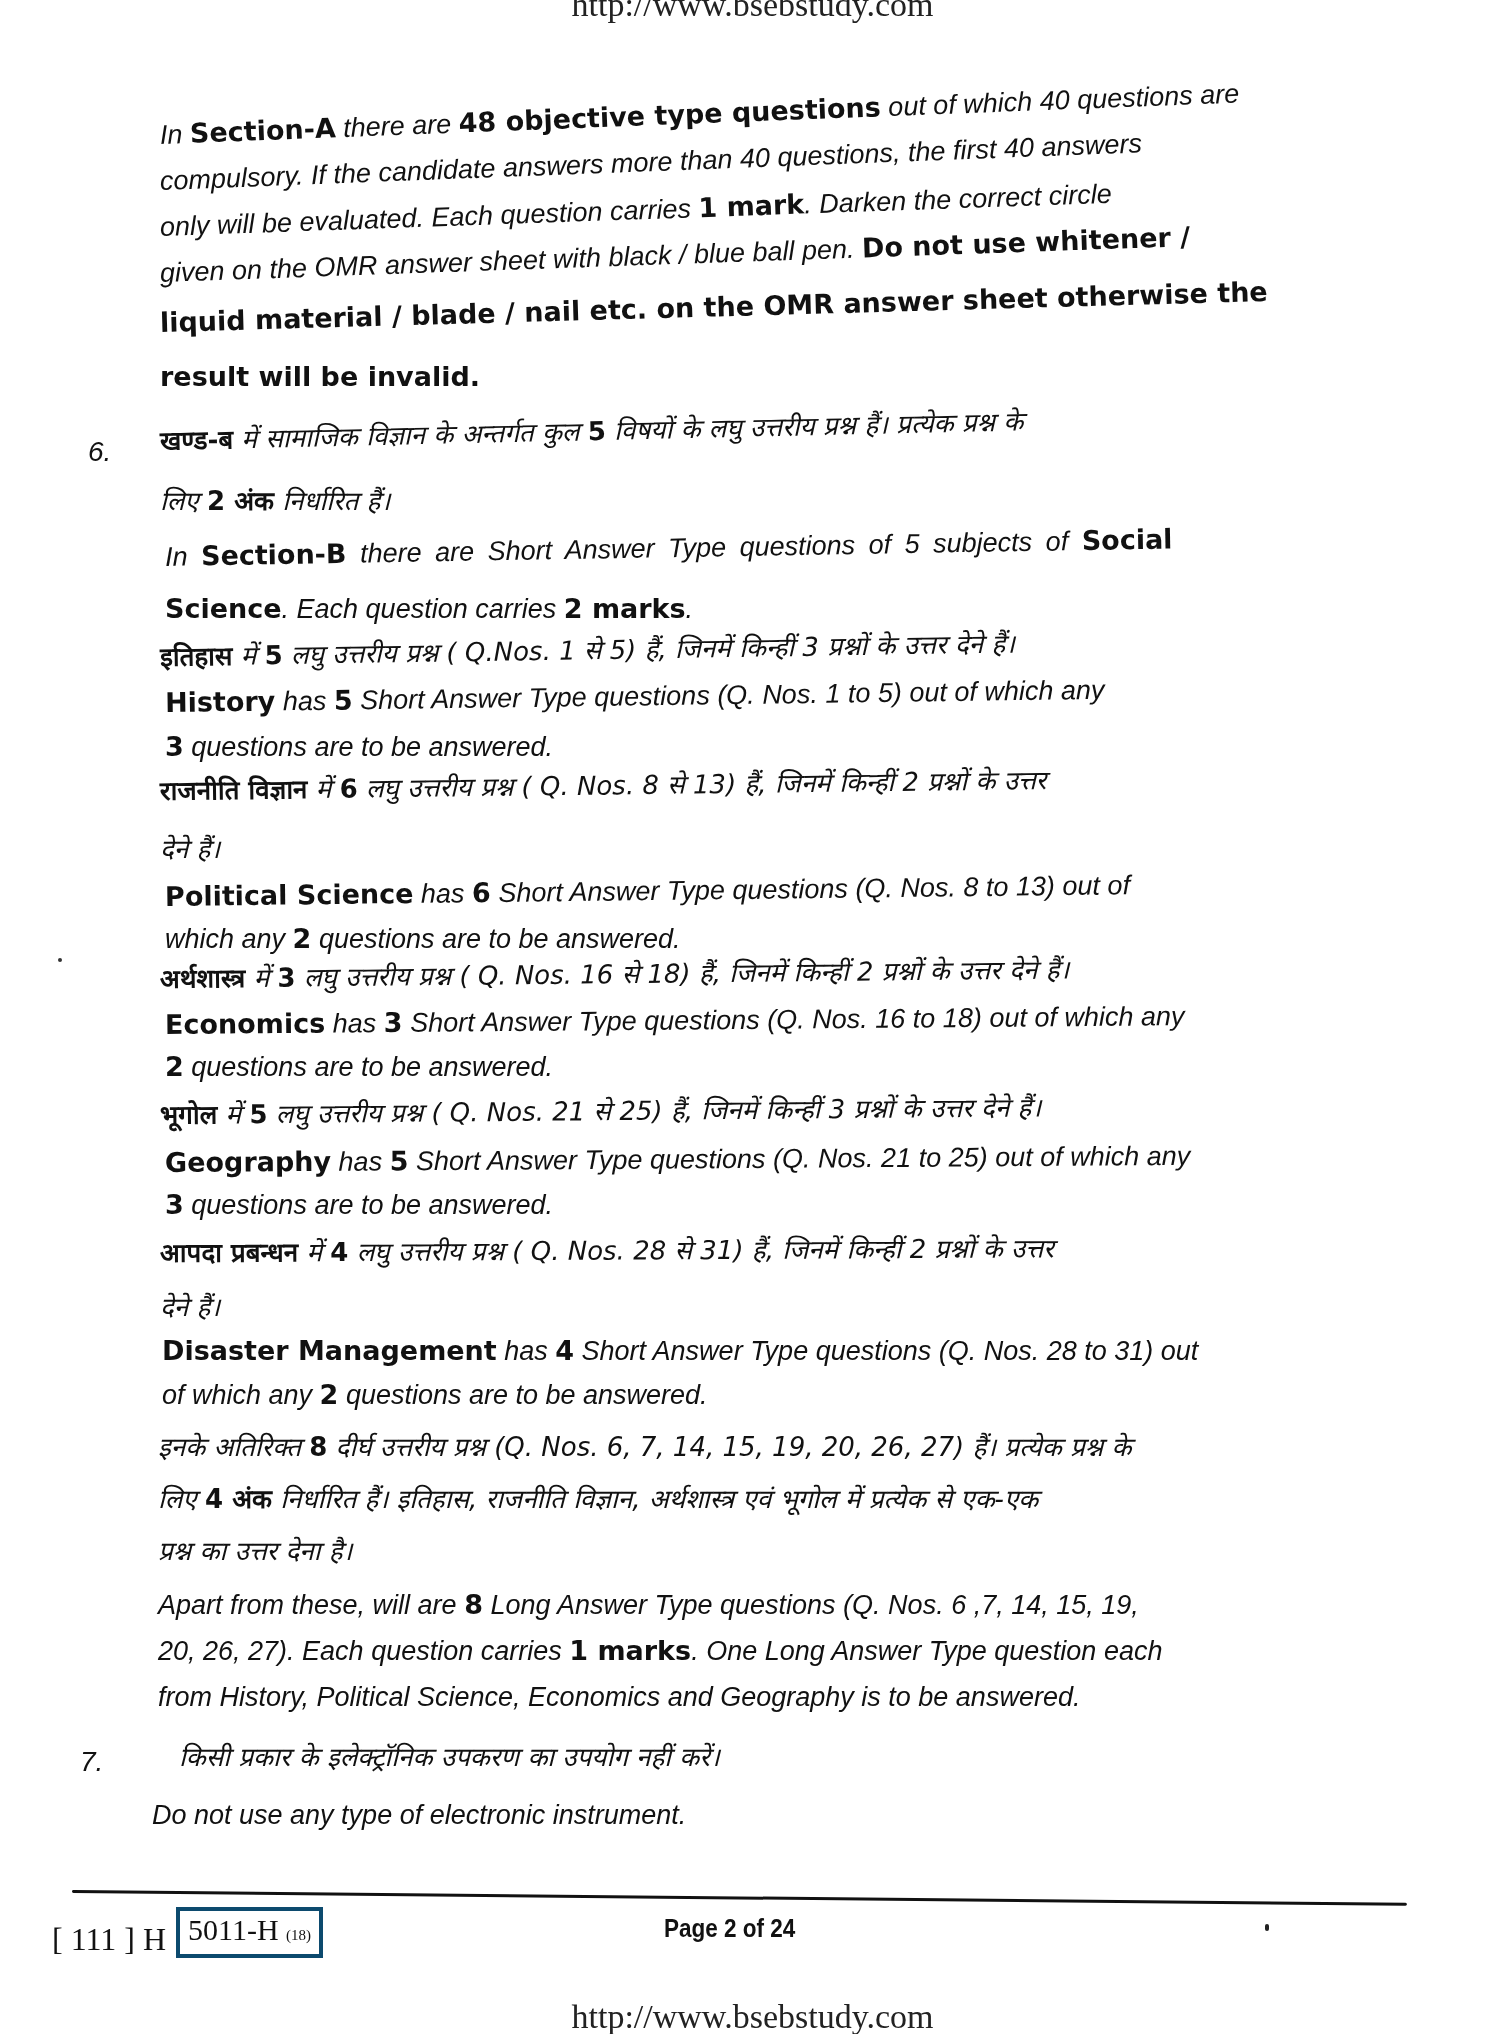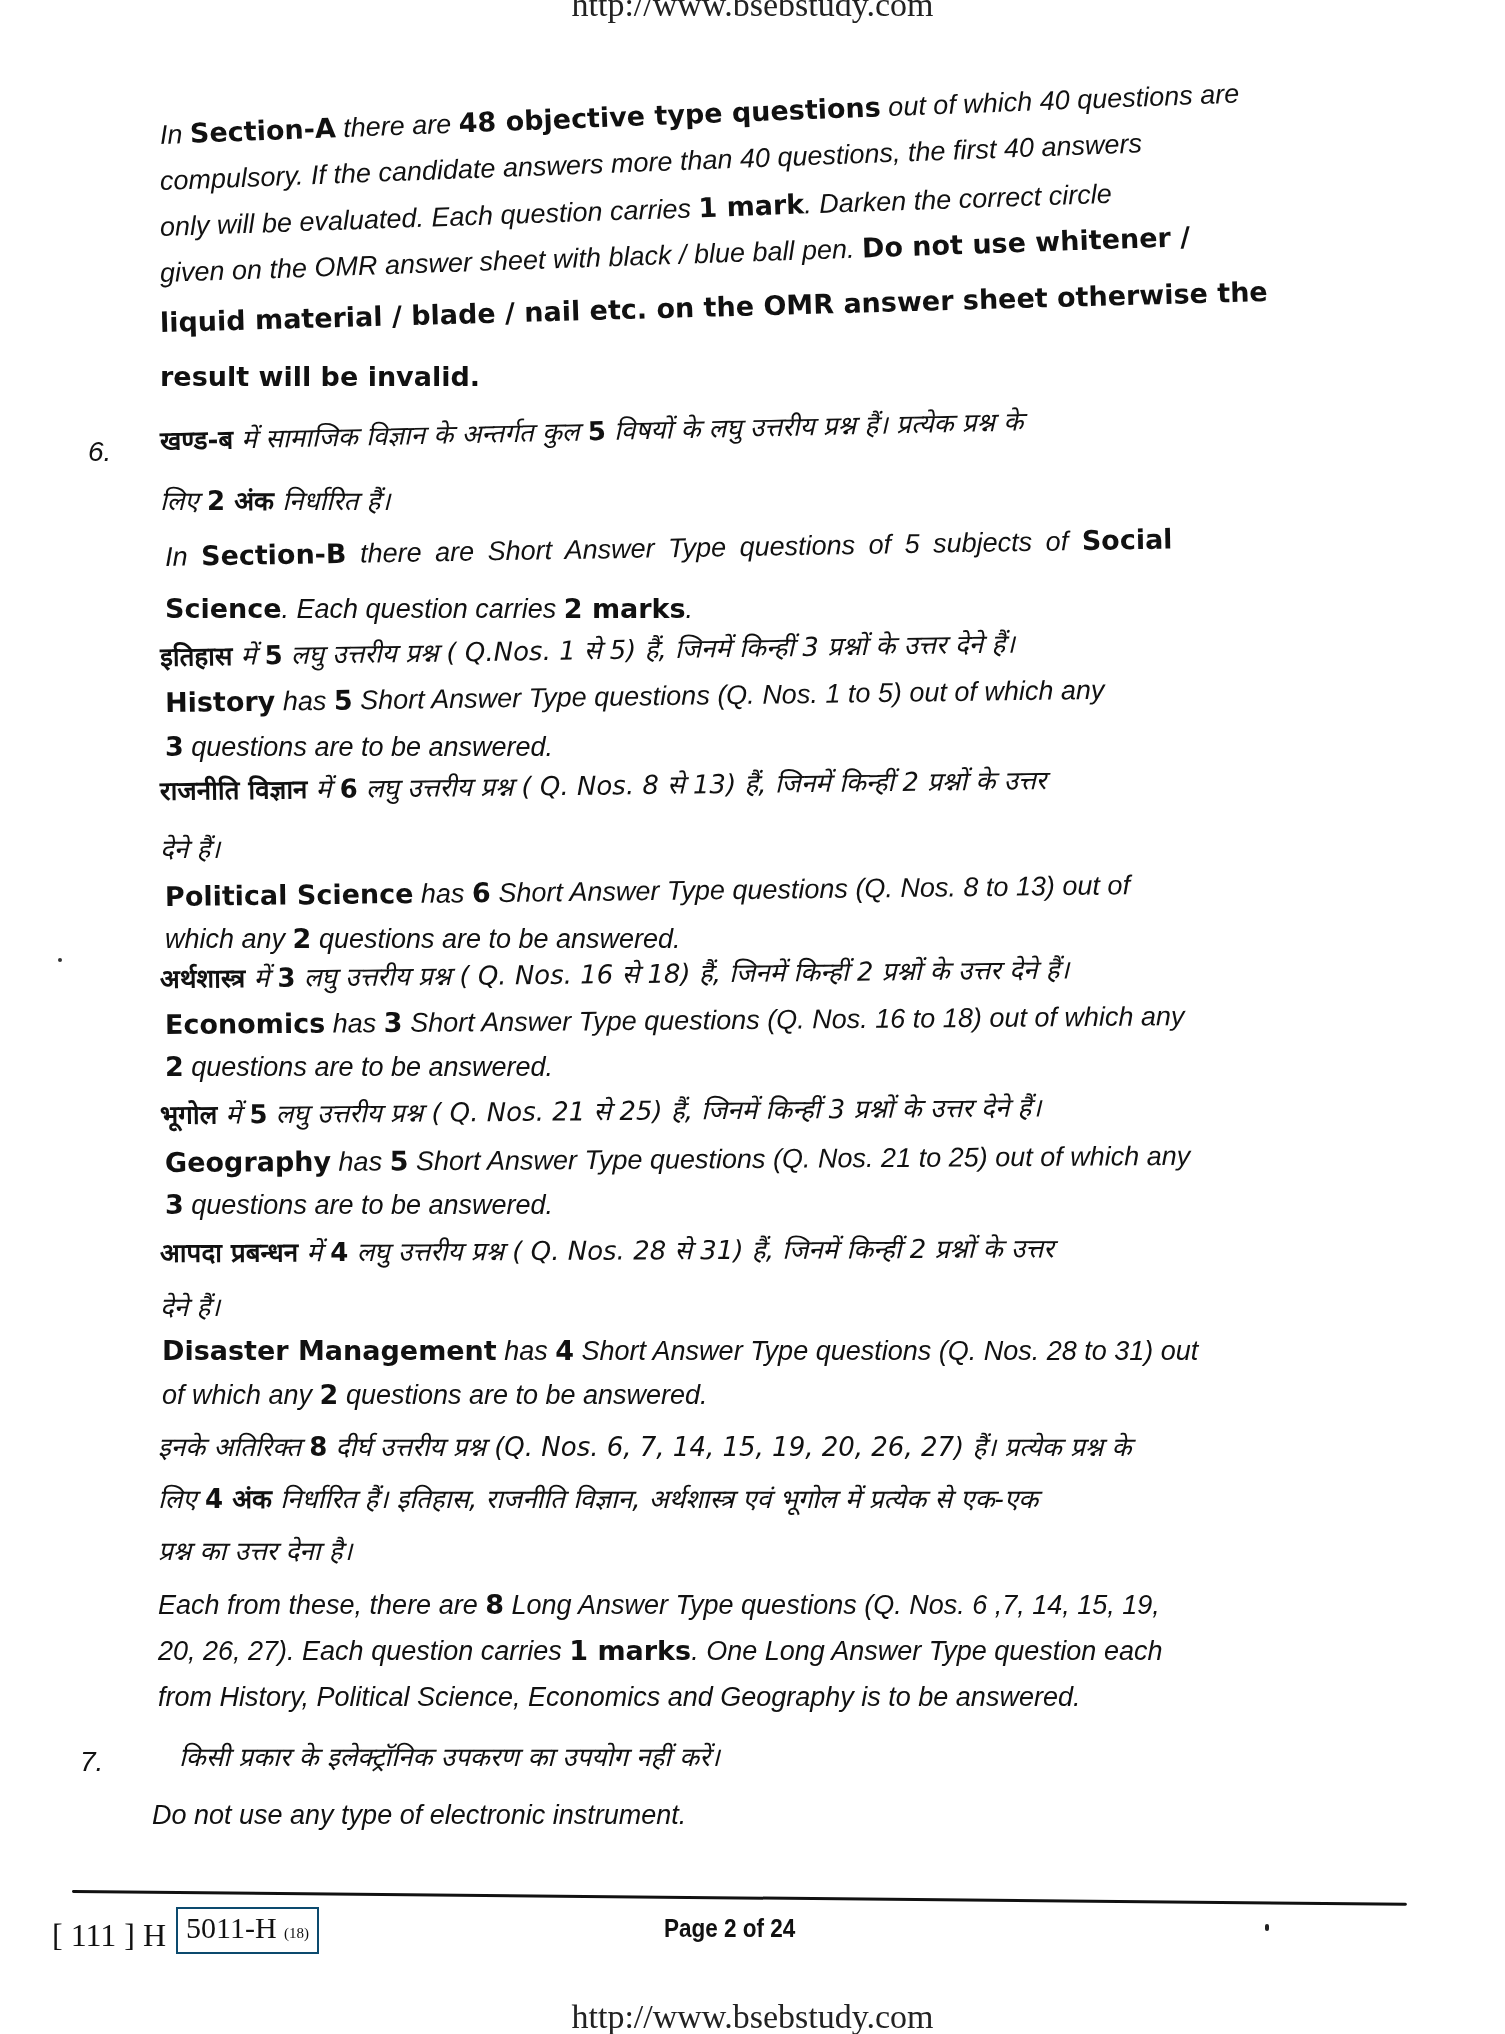--- a/index.html
+++ b/index.html
@@ -37,21 +37,21 @@
     position: absolute; left: 72px; top: 1890px; width: 1335px; height: 3px;
     background: #111; transform: rotate(0.55deg); transform-origin: left center;
     border-radius: 2px;
   }
   .footer {
     position: absolute; top: 1907px; left: 52px;
     font-family: "Liberation Serif", "DejaVu Serif", serif; font-size: 32px;
     display: flex; align-items: flex-end; gap: 10px;
   }
   .codebox {
-    border: 2px solid #0c4a6e; padding: 2px 8px; font-size: 30px; line-height: 34px;
+    border: 4px solid #0c4a6e; padding: 2px 8px; font-size: 30px; line-height: 34px;
   }
   .codebox small { font-size: 15px; }
   .pageno {
     position: absolute; top: 1914px; left: 664px;
     font-family: "Liberation Sans", sans-serif; font-weight: bold; font-size: 25px;
     transform: scaleX(0.9); transform-origin: left;
   }
   .dot { position: absolute; left: 1265px; top: 1924px; width: 4px; height: 7px; background:#222; border-radius: 2px; }
   .speck { position: absolute; left: 58px; top: 958px; width: 4px; height: 4px; background:#333; border-radius:2px; }
 </style>
@@ -174,21 +174,21 @@
       <div class="line hi" style="left:158px;top:1482px;">
         <span>लिए </span><b>4 अंक</b><span> निर्धारित हैं। इतिहास, राजनीति विज्ञान, अर्थशास्त्र एवं भूगोल में प्रत्येक से एक-एक</span>
       </div>
       <div class="line hi" style="left:158px;top:1534px;">
         <span>प्रश्न का उत्तर देना है।</span>
       </div>
     </div>
 
     <div>
       <div class="line en" style="left:158px;top:1588px;">
-        <span>Each from these, there are </span><b>8</b><span> Long Answer Type questions (Q. Nos. 6 ,7, 14, 15, 19,</span>
+        <span>Apart from these, will are </span><b>8</b><span> Long Answer Type questions (Q. Nos. 6 ,7, 14, 15, 19,</span>
       </div>
       <div class="line en" style="left:158px;top:1634px;">
         <span>20, 26, 27). Each question carries </span><b>1 marks</b><span>. One Long Answer Type question each</span>
       </div>
       <div class="line en" style="left:158px;top:1680px;">
         <span>from History, Political Science, Economics and Geography is to be answered.</span>
       </div>
     </div>
   </div>
 

